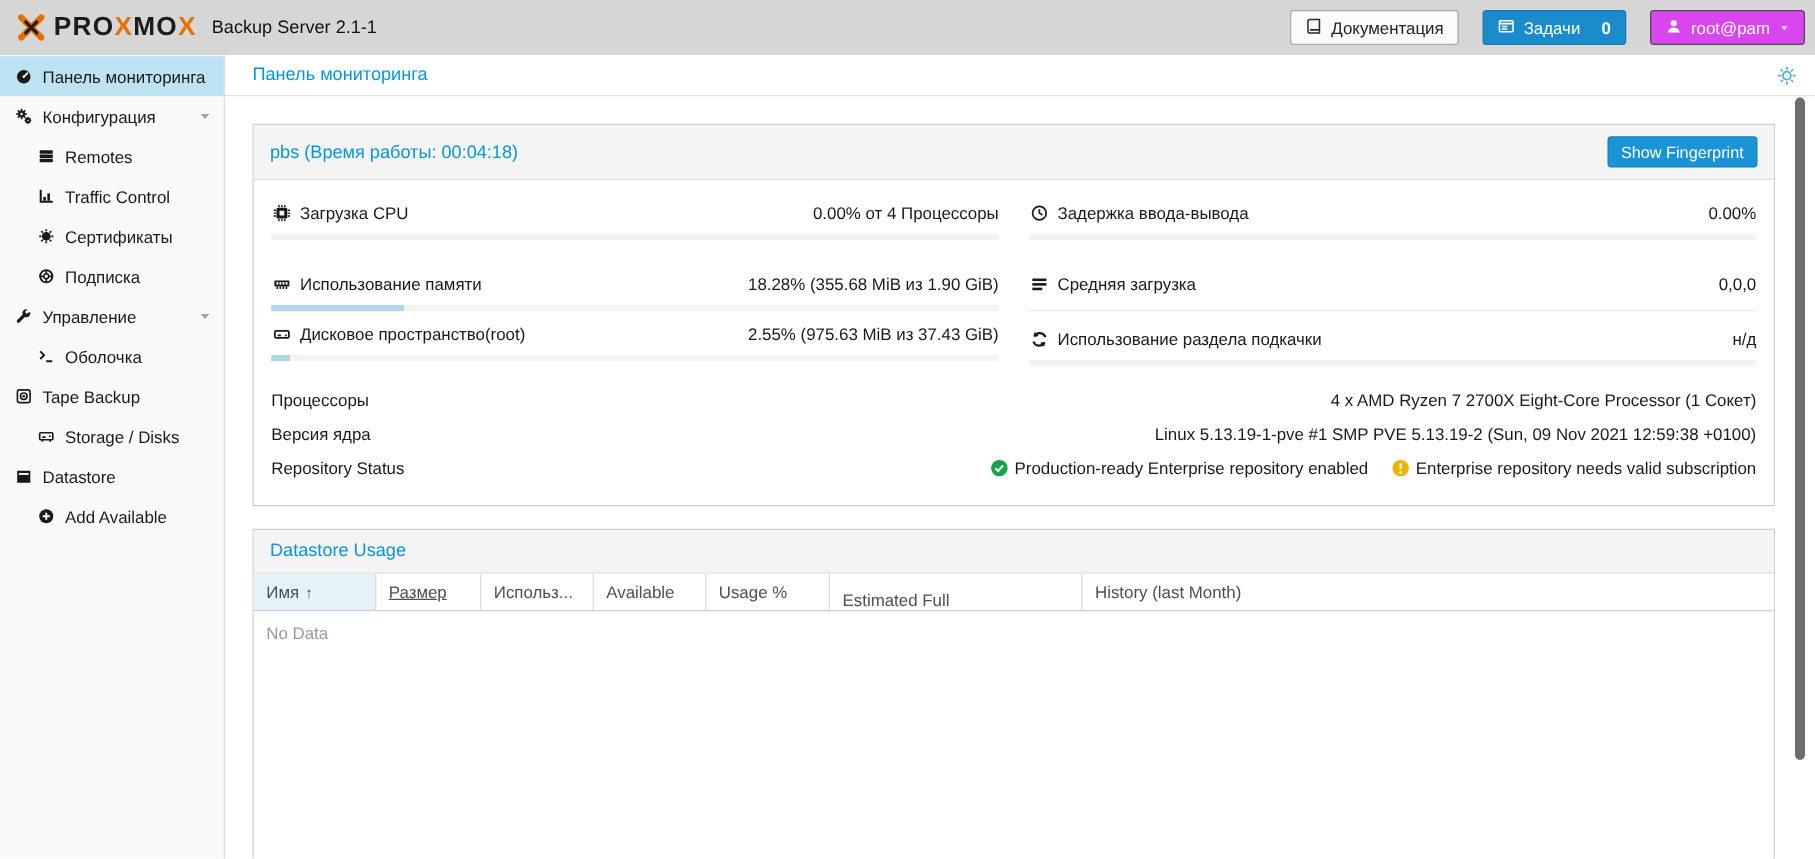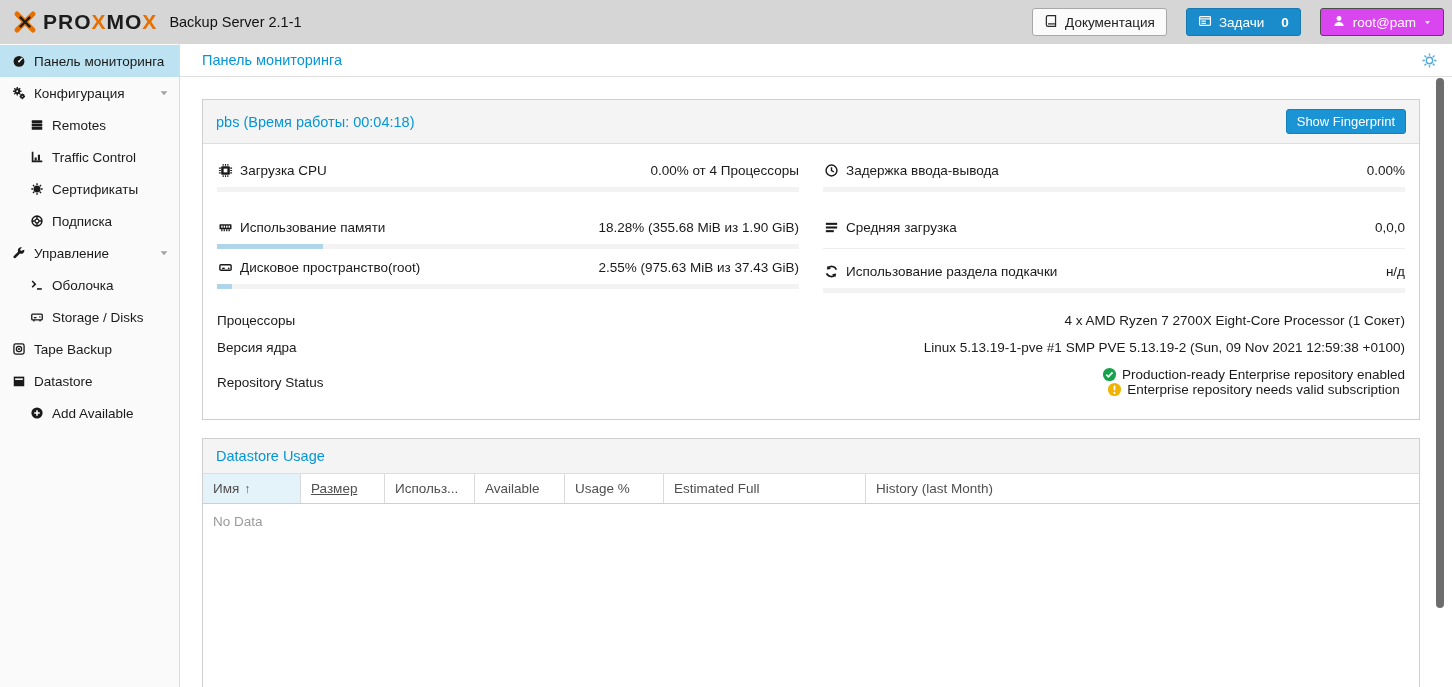--- a/index.html
+++ b/index.html
@@ -60,21 +60,21 @@
   .stat-value { margin-left:auto; text-align:right; }
   .stat-bar { margin-top:9px; height:5px; background:#f3f3f3; }
   .stat-bar-fill { height:100%; background:#aed5ea; }
   .stat-sep { margin-top:13px; border-top:1px solid #ededed; height:5px; }
 
   
   .info-section { padding:8px 14px 16px; }
   .info-row { display:flex; align-items:center; padding:6px 0; }
   .info-label { white-space:nowrap; }
   .info-value { margin-left:auto; text-align:right; }
-  .repo-badges { margin-left:auto; display:flex; align-items:center; gap:0;flex-direction:column; }
+  .repo-badges { margin-left:auto; display:flex; align-items:center; gap:18px; }
   .repo-badge { display:inline-flex; align-items:center; gap:5px; }
   .repo-badge svg { width:15px; height:15px; }
 
   
   .table-header { display:flex; border-bottom:1px solid #cfcfcf; height:30px; background:#fff; }
   .th { display:flex; align-items:center; padding:0 10px; font-size:13.5px; color:#4f4f4f; border-right:1px solid #dadada; white-space:nowrap; overflow:hidden; cursor:default; }
   .th.sorted { background:#e4f2fa; }
   .th .sort-arrow { margin-left:5px; color:#555; font-size:12px; }
   .th.flex1 { flex:1; border-right:none; }
   .table-body { height:213px; padding:10px 10px; color:#9a9a9a; }
@@ -231,44 +231,44 @@
         <span class="nav-icon">
           <svg viewBox="0 0 16 16">
             <g stroke="#1a1a1a" stroke-width="1.8" fill="none">
               <path d="M2.5 3.5 6 7 2.5 10.5"></path>
               <path d="M8 12.5h5.5"></path>
             </g>
           </svg>
         </span>
         <span class="nav-label">Оболочка</span>
       </div>
+      <div class="nav-item">
+        <span class="nav-icon">
+          <svg viewBox="0 0 16 16">
+            <g fill="none" stroke="#1a1a1a" stroke-width="1.5">
+              <rect x="2.2" y="2.2" width="11.6" height="11.6" rx="2"></rect>
+              <circle cx="8" cy="8" r="3"></circle>
+            </g>
+            <circle cx="8" cy="8" r="1.2" fill="#1a1a1a"></circle>
+          </svg>
+        </span>
+        <span class="nav-label">Tape Backup</span>
+      </div>
       <div class="nav-item child">
         <span class="nav-icon">
           <svg viewBox="0 0 16 16">
             <g fill="none" stroke="#1a1a1a" stroke-width="1.5">
               <rect x="2" y="4.8" width="12" height="6.4" rx="1"></rect>
               <path d="M4.5 11.2v1.8M11.5 11.2v1.8"></path>
               <path d="M4.4 8.8h3"></path>
             </g>
             <circle cx="11.3" cy="8" r=".9" fill="#1a1a1a"></circle>
           </svg>
         </span>
         <span class="nav-label">Storage / Disks</span>
-      </div>
-      <div class="nav-item">
-        <span class="nav-icon">
-          <svg viewBox="0 0 16 16">
-            <g fill="none" stroke="#1a1a1a" stroke-width="1.5">
-              <rect x="2.2" y="2.2" width="11.6" height="11.6" rx="2"></rect>
-              <circle cx="8" cy="8" r="3"></circle>
-            </g>
-            <circle cx="8" cy="8" r="1.2" fill="#1a1a1a"></circle>
-          </svg>
-        </span>
-        <span class="nav-label">Tape Backup</span>
       </div>
       <div class="nav-item">
         <span class="nav-icon">
           <svg viewBox="0 0 16 16">
             <path fill="#1a1a1a" d="M2 3h12v11H2z"></path>
             <rect x="3.6" y="5" width="8.8" height="1.8" fill="#fff"></rect>
           </svg>
         </span>
         <span class="nav-label">Datastore</span>
       </div>
@@ -481,21 +481,21 @@
             </div>
             <div class="th" style="width: 90px;">
               <span>Использ...</span>
             </div>
             <div class="th" style="width: 90px;">
               <span>Available</span>
             </div>
             <div class="th" style="width: 99px;">
               <span>Usage %</span>
             </div>
-            <div class="th" style="width: 202px;">
+            <div class="th" style="width: 202px; align-items: flex-end;">
               <span>Estimated Full</span>
             </div>
             <div class="th flex1">
               <span>History (last Month)</span>
             </div>
           </div>
         <div class="table-body">
           <span>No Data</span>
         </div>
       </div>

